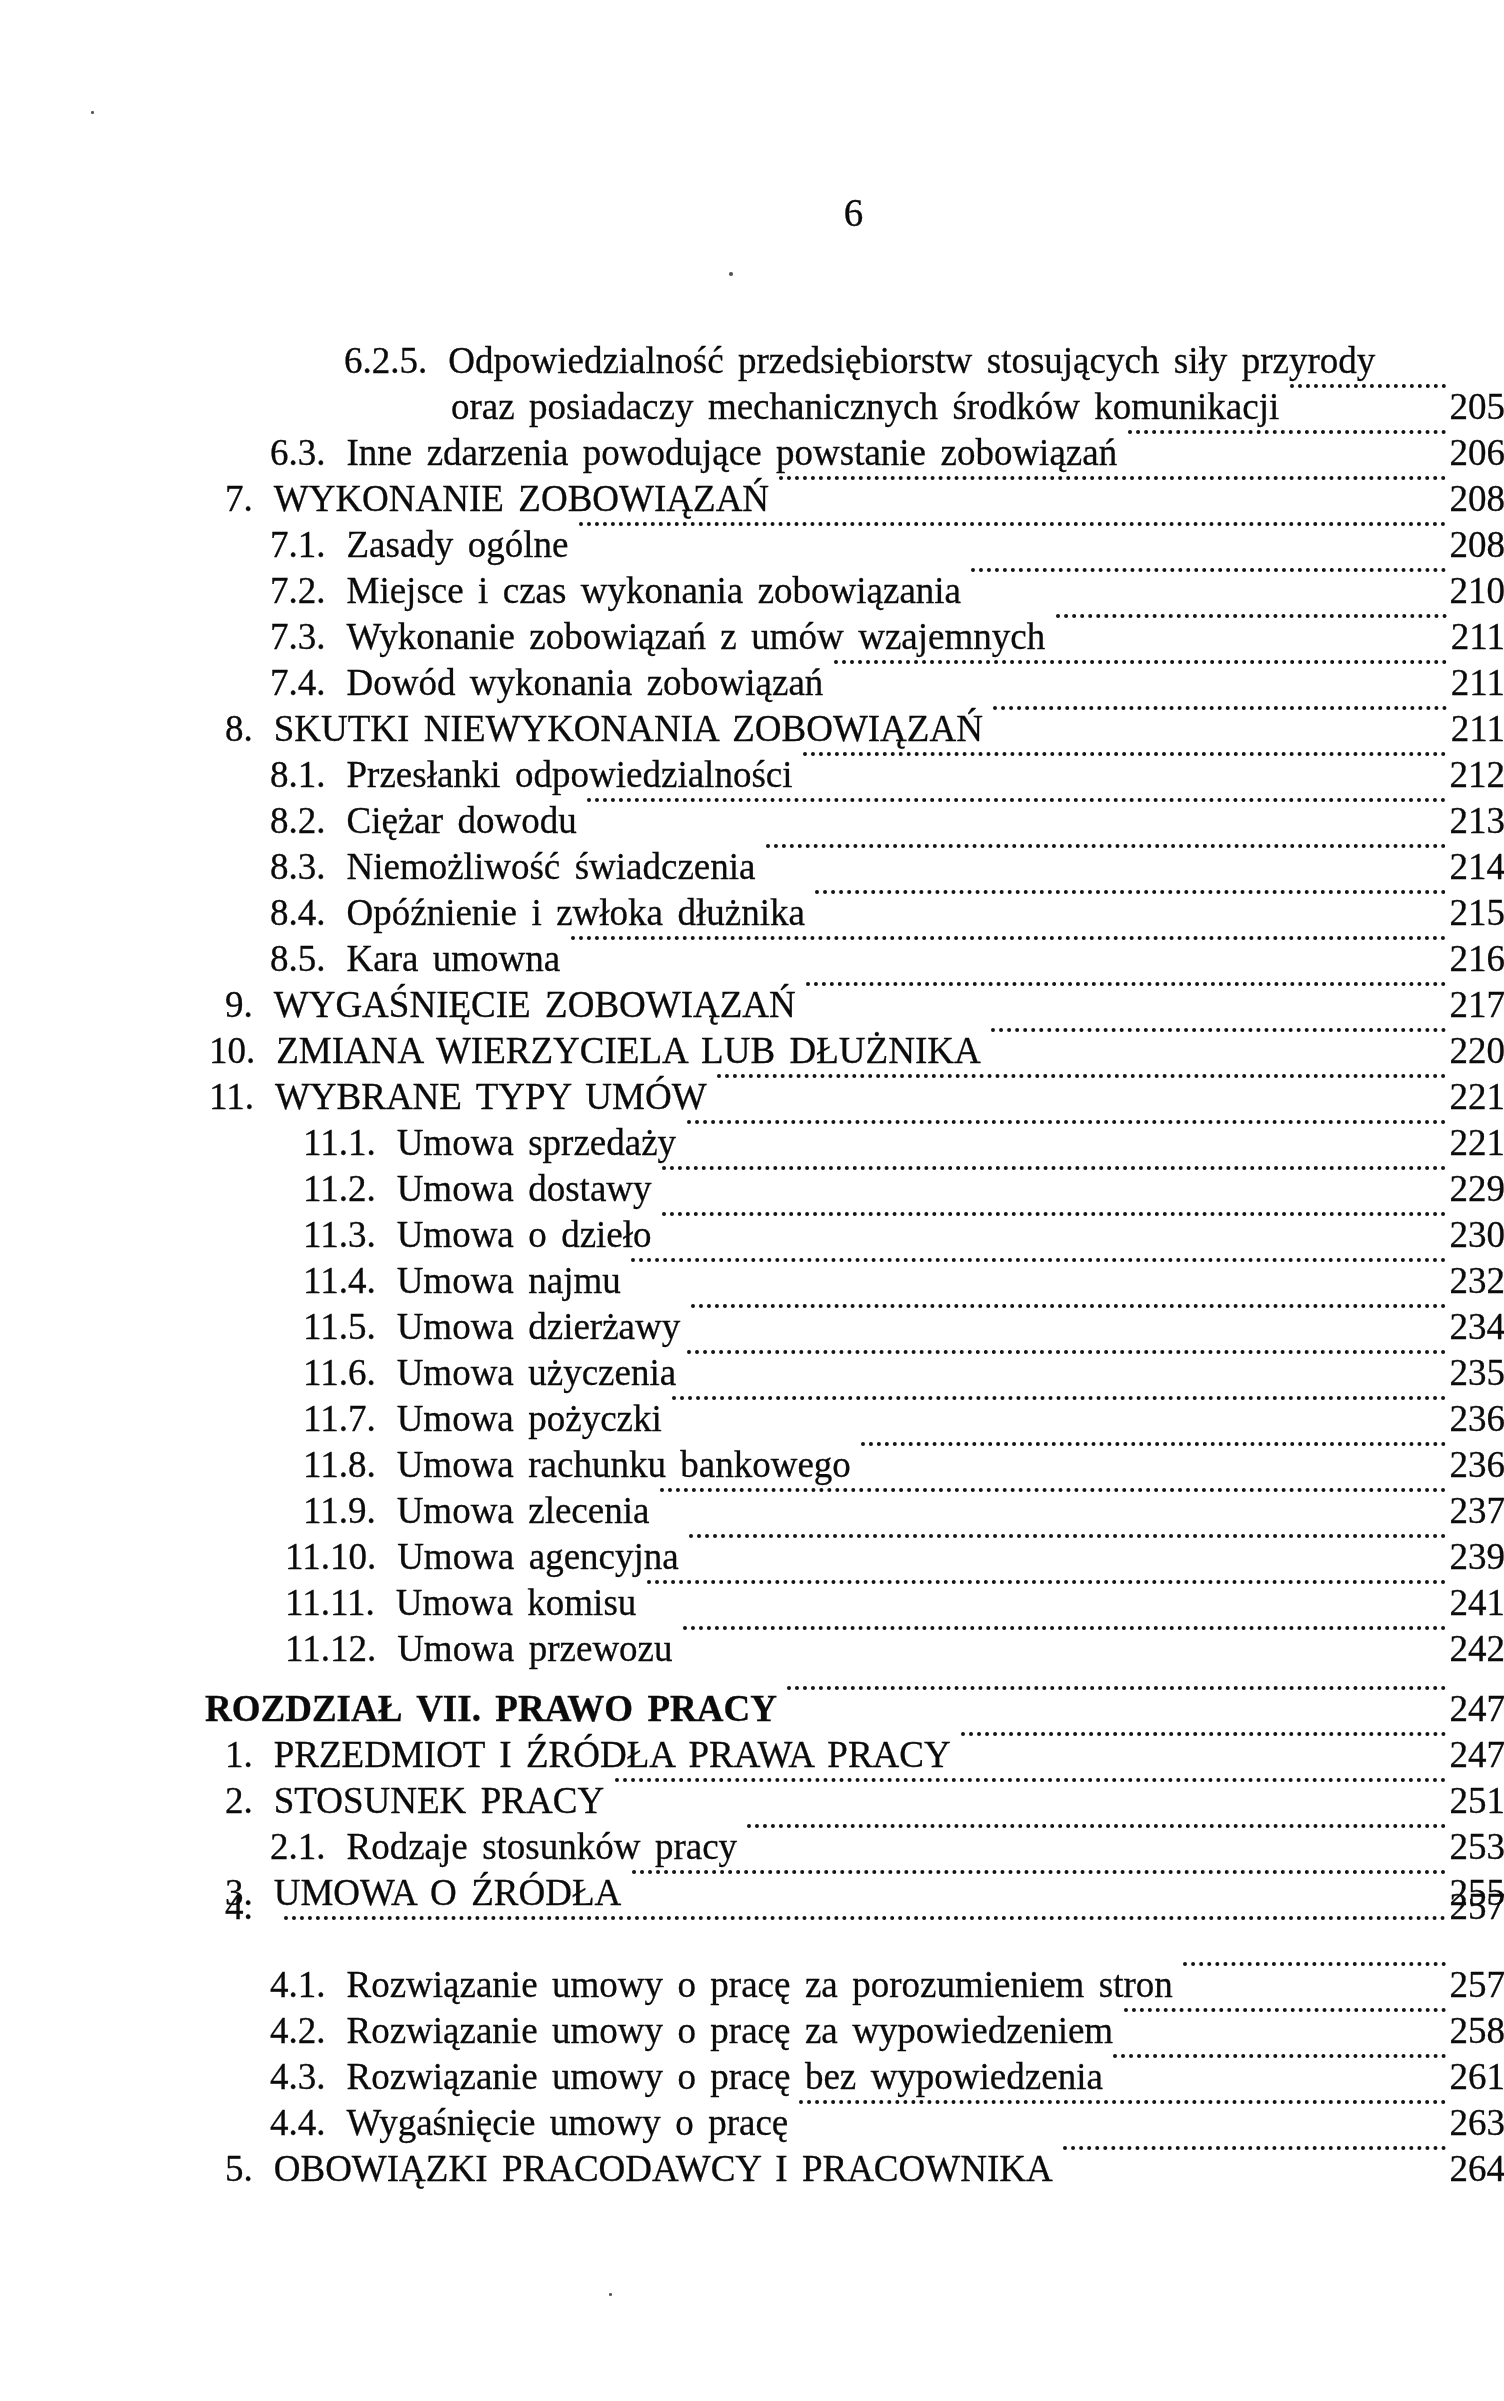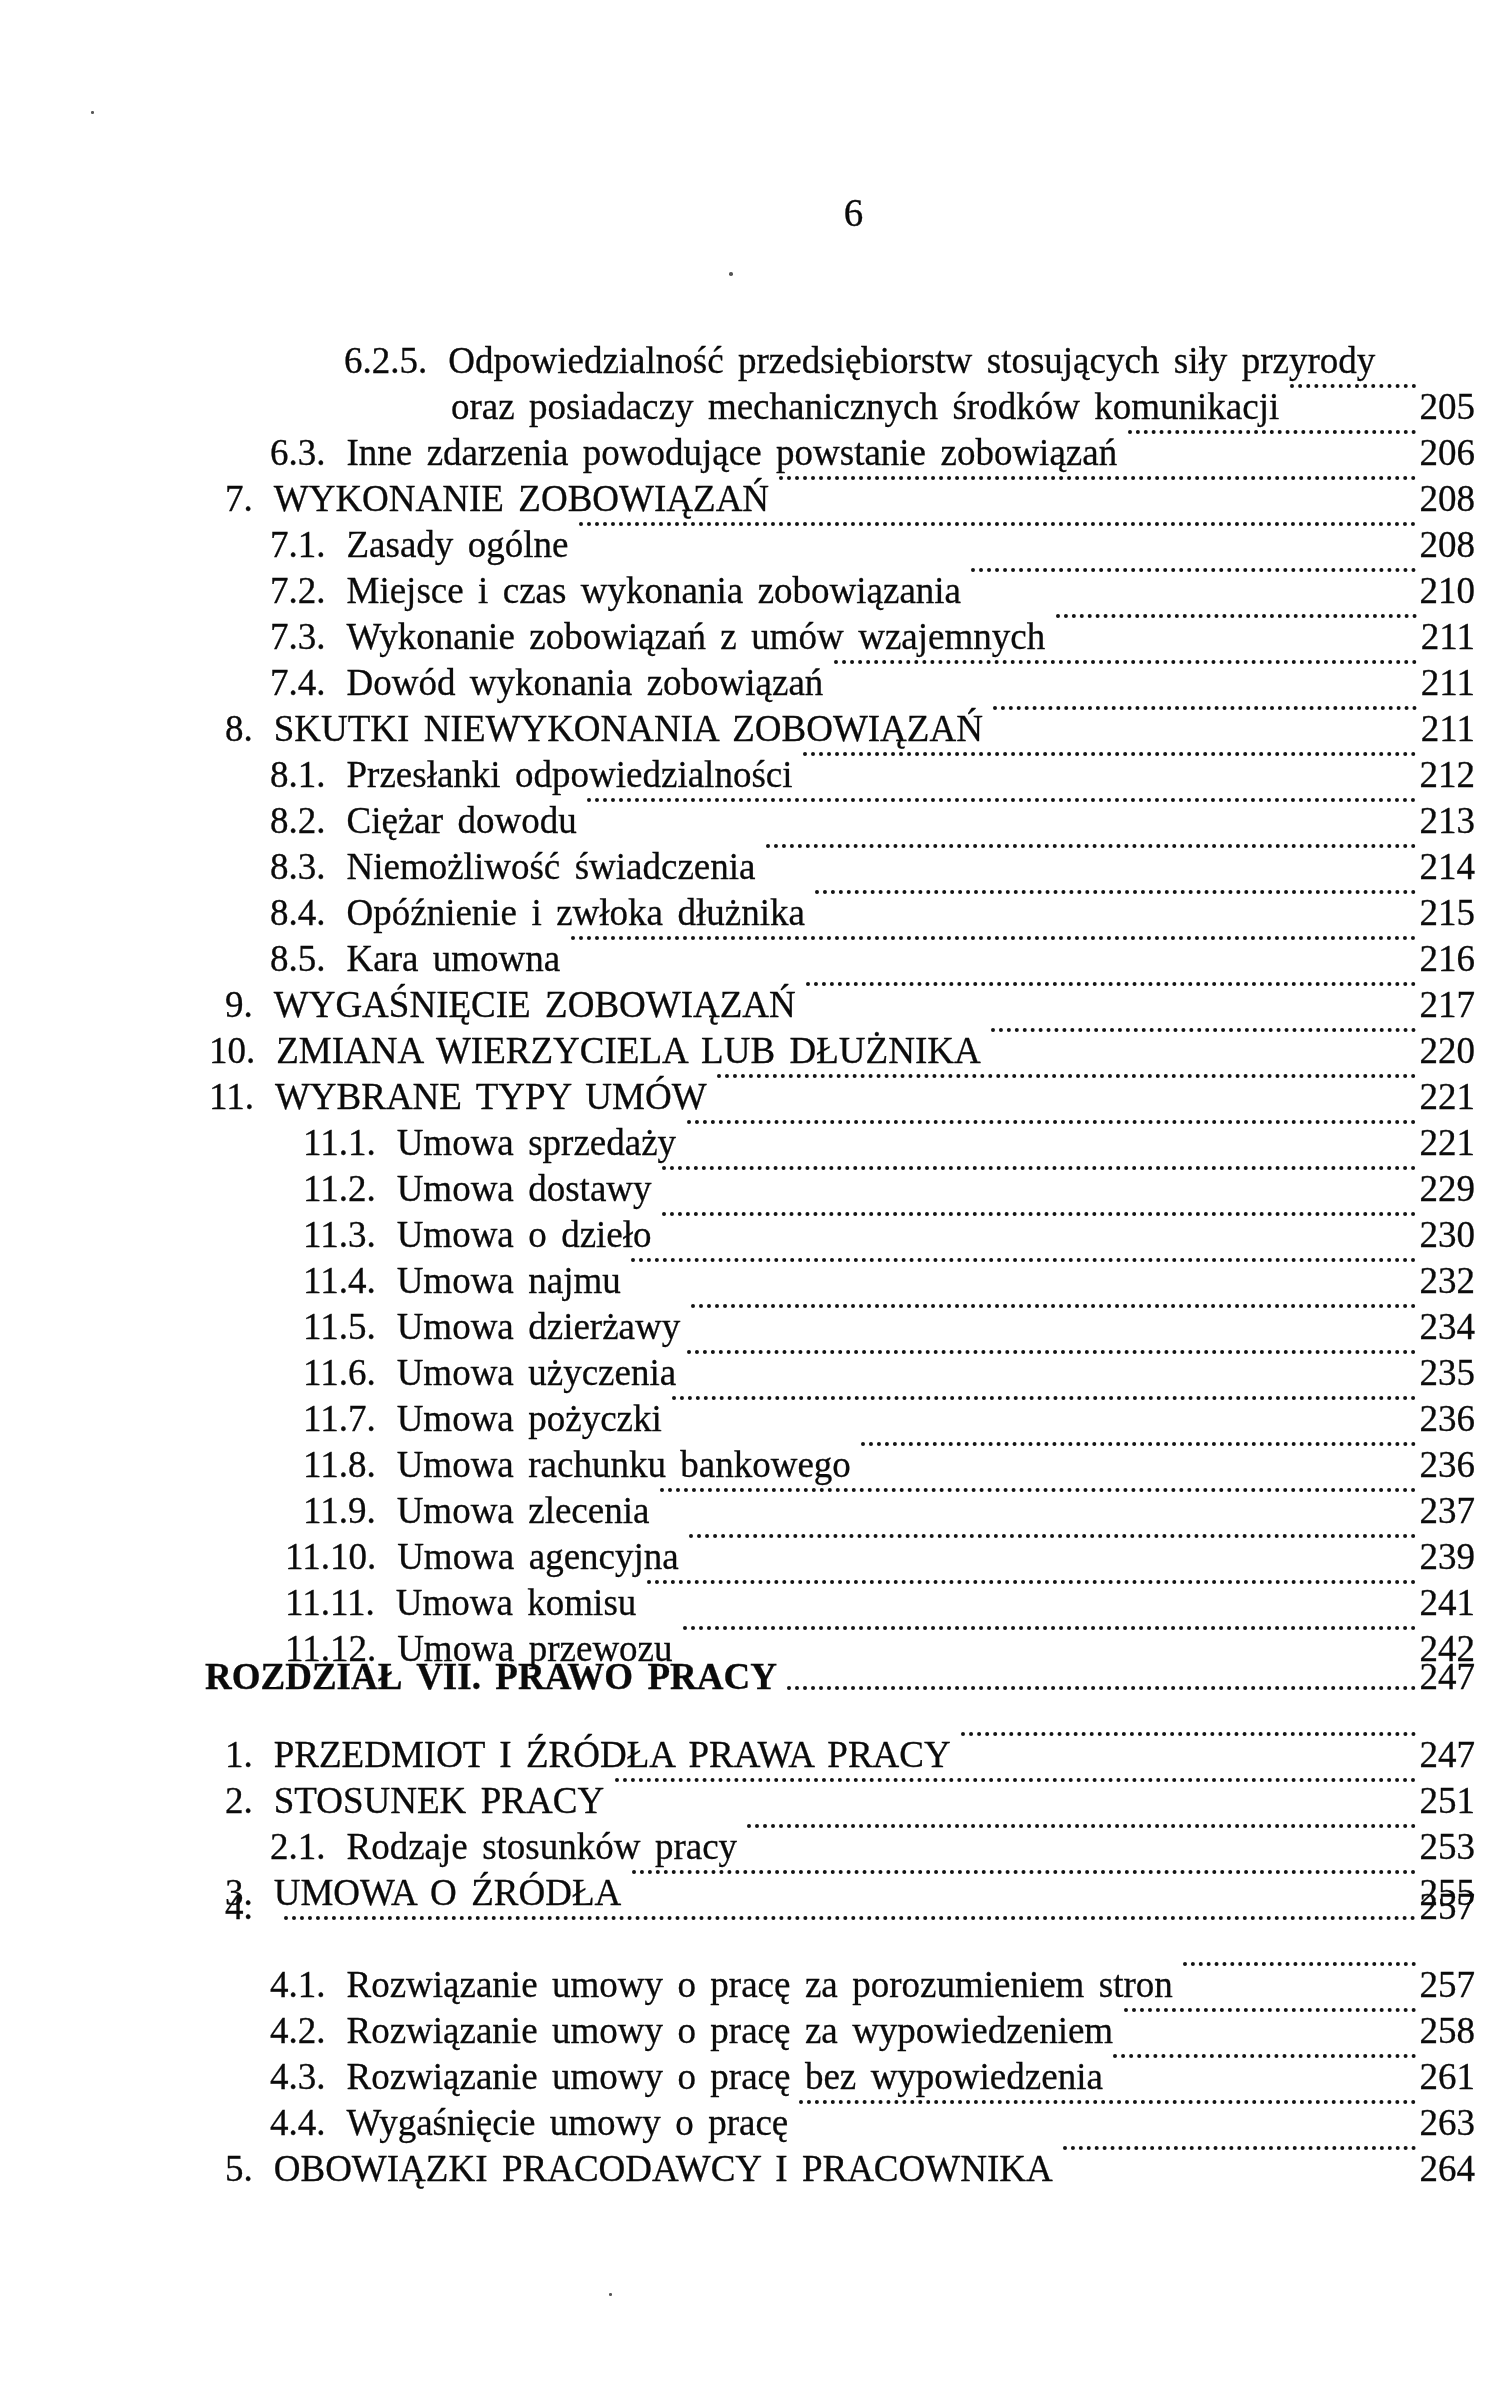--- a/index.html
+++ b/index.html
@@ -13,37 +13,36 @@
   .page{position:absolute;inset:0;background:#fff;}
   .pagenum{
     position:absolute;top:190px;left:775px;width:157px;
     text-align:center;font-size:39px;
     -webkit-text-stroke:0.3px currentColor;
   }
   .toc{position:absolute;top:306px;left:0;right:0;}
   .row{
     display:flex;align-items:baseline;
     height:46px;line-height:46px;
-    padding-right:30px;
     font-size:37px;
     white-space:nowrap;
     word-spacing:0.14em;
     -webkit-text-stroke:0.3px currentColor;
   }
   .num{margin-right:21px;flex:0 0 auto;}
   .label{flex:0 0 auto;margin-top:32px;}
   .dots{
     flex:1 1 auto;min-width:15.7px;
     align-self:flex-end;
     margin:0 3.5px 10.4px 10.4px;
     border-bottom:4.4px dotted #141414;
   }
   .pg{flex:0 0 auto;text-align:right;}
   
-  .chapter{padding-left:205px;font-weight:bold;margin-top:14px;align-items:flex-end;}
+  .chapter{padding-left:205px;font-weight:bold;margin-top:14px;}
   .chapter .pg{font-weight:normal;}
   .l1{padding-left:225px;}
   .l1w{padding-left:209px;}
   .l2{padding-left:270px;}
   .l2b{padding-left:303px;}
   .l2c{padding-left:285px;}
   .l3{padding-left:344px;}
   .cont{padding-left:451px;}
   .speck{position:absolute;background:#555;border-radius:50%;}
 </style>

